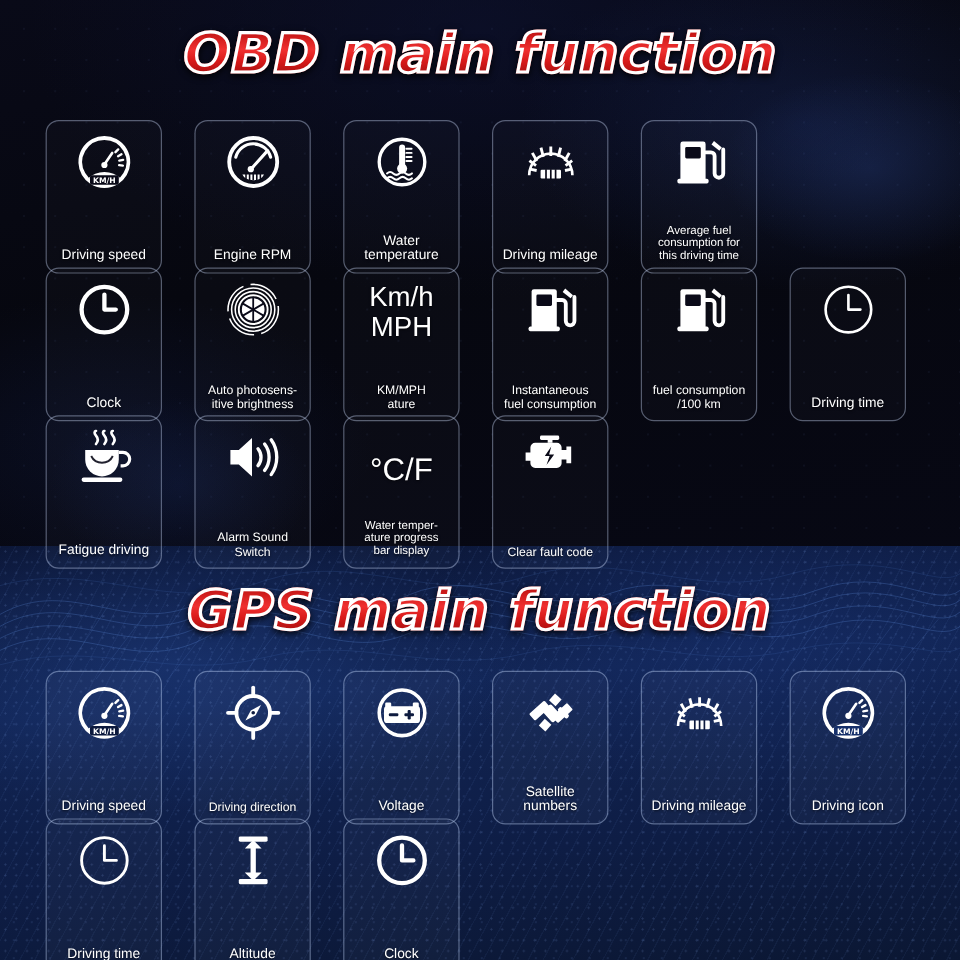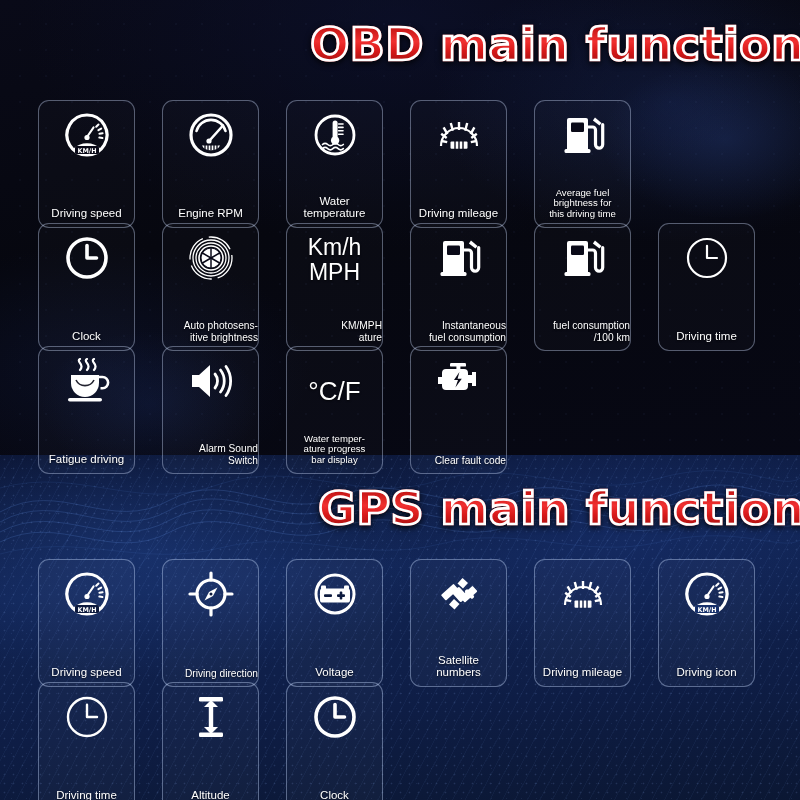--- a/index.html
+++ b/index.html
@@ -57,21 +57,21 @@
   .glow-a {
     position:absolute; width:250px; height:160px; left:600px; top:60px;
     background:radial-gradient(ellipse at center, rgba(60,95,190,.20), rgba(0,0,0,0) 70%);
   }
   .glow-b {
     position:absolute; width:220px; height:150px; left:40px; top:330px;
     background:radial-gradient(ellipse at center, rgba(40,70,150,.16), rgba(0,0,0,0) 70%);
   }
 
   
-  .title-wrap { position:absolute; left:0; width:800px; text-align:right; }
+  .title-wrap { position:absolute; left:0; width:800px; text-align:center;font-style:italic; }
   .title {
     display:inline-block;
     font-family:"DejaVu Sans", sans-serif;
     font-weight:bold;
     font-size:45px;
     letter-spacing:.5px;
     transform:scaleX(1.02);
     background:linear-gradient(180deg,#8c0b0b 0%,#c51616 18%,#f03030 44%,#d81a1a 62%,#a00f0f 88%,#6d0606 100%);
     -webkit-background-clip:text;
     background-clip:text;
@@ -103,21 +103,21 @@
     color:#ffffff;
     font-size:11.5px;
     line-height:12.6px;
     text-align:center;
     width:95px;
     margin-top:auto;
     margin-bottom:7px;
     text-shadow:0 1px 2px rgba(0,0,0,.7);
     white-space:pre-line;
   }
-  .cap.sm { font-size:10.2px; line-height:11.4px;text-align:right; }
+  .cap.sm { font-size:10.2px; line-height:11.4px; }
   .cap.xs { font-size:9.6px; line-height:10.8px; }
   .bigtext {
     color:#fff; text-align:center;
     font-size:23px; line-height:25px; font-weight:400;
     margin-top:2px;
     text-shadow:0 1px 2px rgba(0,0,0,.6);
     white-space:pre-line;
   }
   .bigtext.deg { font-size:26px; line-height:30px; margin-top:20px; }
 </style>
@@ -253,21 +253,21 @@
       <span class="ic">
         <svg width="46" height="46" viewBox="0 0 46 46">
           <rect x="7" y="6" width="21" height="34" rx="2" fill="#fff"></rect>
           <rect x="11" y="10.5" width="13" height="9.5" rx="1.2" fill="#0a0a18"></rect>
           <rect x="4.5" y="37" width="26" height="4" rx="1.5" fill="#fff"></rect>
           <path d="M28 15 h4.5 a3 3 0 0 1 3 3 v14.5 a3.6 3.6 0 0 0 7.2 0 V12.5" fill="none" stroke="#fff" stroke-width="3.2" stroke-linecap="round"></path>
           <path d="M35 5.5 l6.5 5.5 -2 2.6 -6.6 -5.2 z" fill="#fff"></path>
         </svg>
       </span>
       <span class="cap xs">Average fuel
-brightness for
+consumption for
 this driving time</span>
     </div>
   </div>
 
   <div class="row obd" style="top:223px; padding-left:38px;">
 
     <div class="card">
       <span class="ic">
         <svg width="50" height="50" viewBox="0 0 50 50">
           <circle cx="25" cy="25" r="19" fill="none" stroke="#fff" stroke-width="3.6"></circle>

